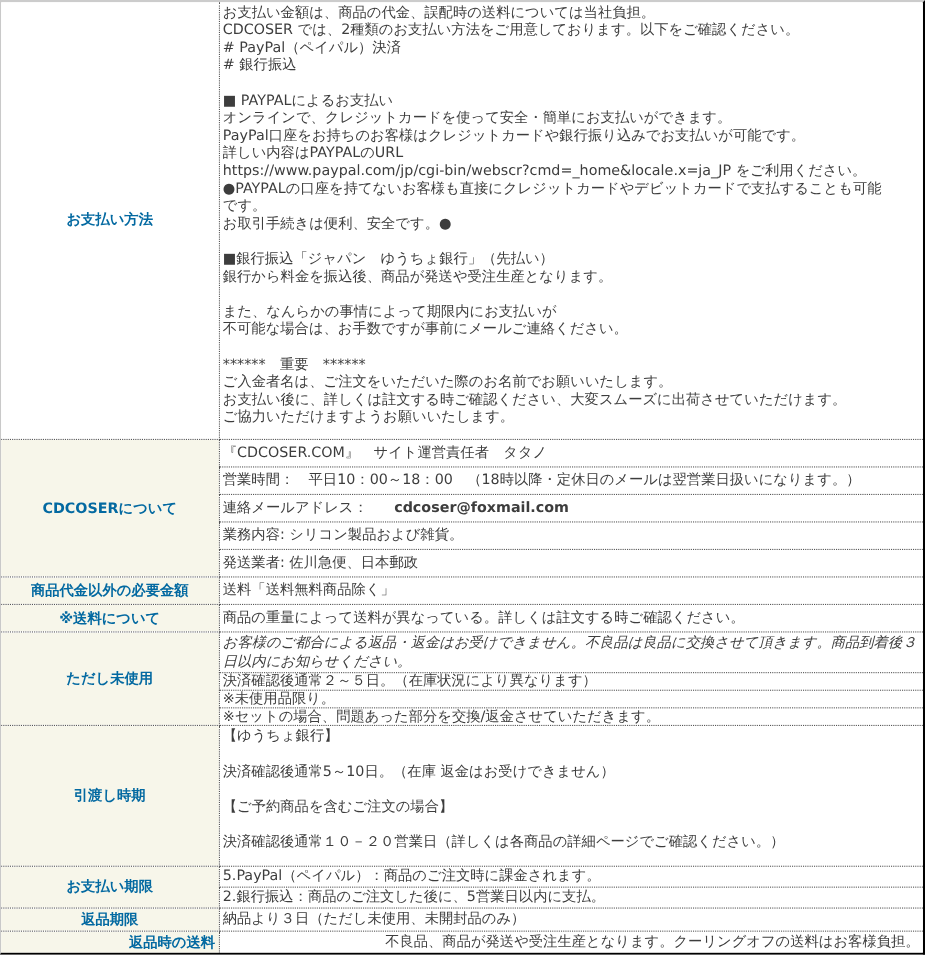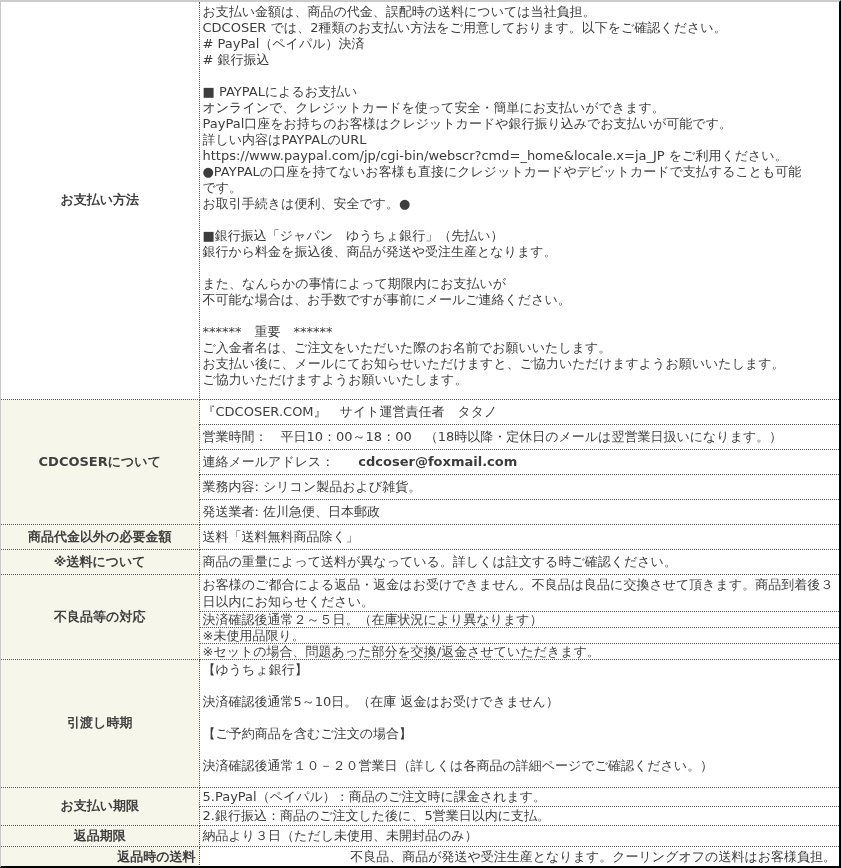--- a/index.html
+++ b/index.html
@@ -35,40 +35,40 @@
   
   tr.first > th, tr.first > td { border-top: none; }
   th.label { border-left: none; }
   td.content { border-right: none; }
   tr.last > th, tr.last > td { border-bottom: none; text-align: right; }
 
   th.label {
     background: #f7f6ea;
     font-weight: bold;
     font-size: 13px;
-    color: #404040;
+    color: #0369a1;
     text-align: center;
     vertical-align: middle;
   }
   th.bg-white { background: #ffffff; }
 
   td.content {
     background: #ffffff;
     vertical-align: middle;
     line-height: 16px;
   }
   td.top { vertical-align: top; padding-top: 2px; }
   .line { min-height: 16px; line-height: 16px; white-space: pre-wrap; }
 
   tr.r-pay      { height: 397px; }
   tr.h25        { height: 25px; }
   tr.h36        { height: 36px; }
   tr.h16        { height: 16px; }
   tr.h16 td     { line-height: 15px; padding-top: 0; padding-bottom: 0; }
-  tr.h36 td     { line-height: 17px; padding-top: 1px; padding-bottom: 1px; }
+  tr.h36 td     { line-height: 17px; padding-top: 1px; padding-bottom: 1px; font-style: italic; }
   tr.r-delivery { height: 128px; }
   tr.h19        { height: 19px; }
   tr.h21        { height: 21px; }
 
   .bold { font-weight: bold; margin-left: 24px; }
 </style>
 </head>
 <body>
 
 <div class="sheet">
@@ -97,21 +97,21 @@
             <div class="line">お取引手続きは便利、安全です。●</div>
             <div class="line"></div>
             <div class="line">■銀行振込「ジャパン　ゆうちょ銀行」（先払い）</div>
             <div class="line">銀行から料金を振込後、商品が発送や受注生産となります。</div>
             <div class="line"></div>
             <div class="line">また、なんらかの事情によって期限内にお支払いが</div>
             <div class="line">不可能な場合は、お手数ですが事前にメールご連絡ください。</div>
             <div class="line"></div>
             <div class="line">******　重要　******</div>
             <div class="line">ご入金者名は、ご注文をいただいた際のお名前でお願いいたします。</div>
-            <div class="line">お支払い後に、メールにてお知らせいただけますと、ご協力いただけますようお願いいたします。</div>
+            <div class="line">お支払い後に、詳しくは註文する時ご確認ください、大変スムーズに出荷させていただけます。</div>
             <div class="line">ご協力いただけますようお願いいたします。</div>
           </td>
       </tr>
 
       <tr class="h25">
         <th class="label" rowspan="5">CDCOSERについて</th>
         <td class="content">『CDCOSER.COM』　サイト運営責任者　タタノ</td>
       </tr>
       <tr class="h25">
         <td class="content">営業時間：　平日10：00～18：00　（18時以降・定休日のメールは翌営業日扱いになります。）</td>
@@ -130,21 +130,21 @@
         <th class="label">商品代金以外の必要金額</th>
         <td class="content">送料「送料無料商品除く」</td>
       </tr>
 
       <tr class="h25">
         <th class="label">※送料について</th>
         <td class="content">商品の重量によって送料が異なっている。詳しくは註文する時ご確認ください。</td>
       </tr>
 
       <tr class="h36">
-        <th class="label" rowspan="4">不良品等の対応</th>
+        <th class="label" rowspan="4">ただし未使用</th>
         <td class="content">お客様のご都合による返品・返金はお受けできません。不良品は良品に交換させて頂きます。商品到着後３日以内にお知らせください。</td>
       </tr>
       <tr class="h16">
         <td class="content">決済確認後通常２～５日。（在庫状況により異なります）</td>
       </tr>
       <tr class="h16">
         <td class="content">※未使用品限り。</td>
       </tr>
       <tr class="h16">
         <td class="content">※セットの場合、問題あった部分を交換/返金させていただきます。</td>

